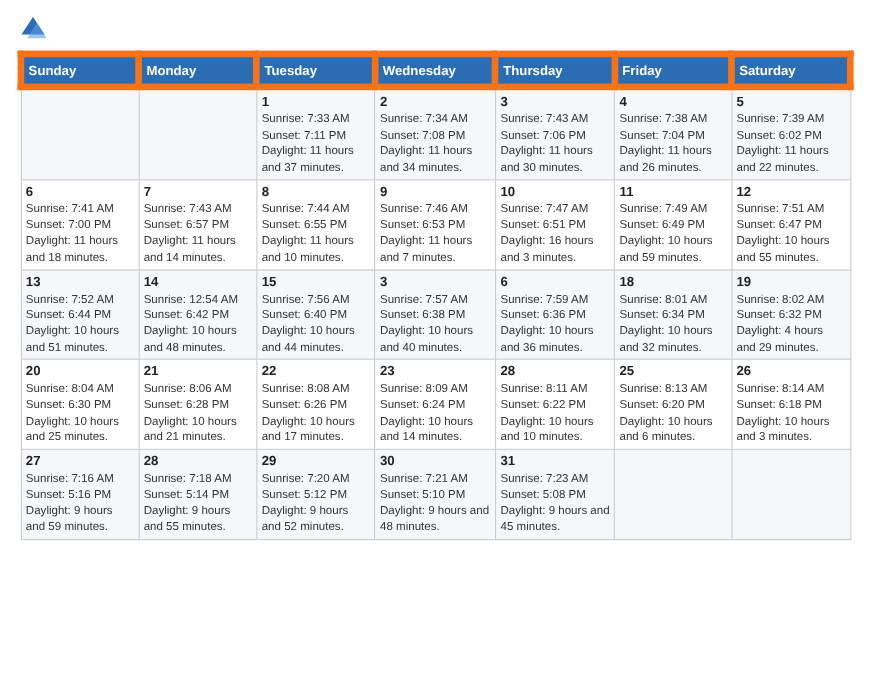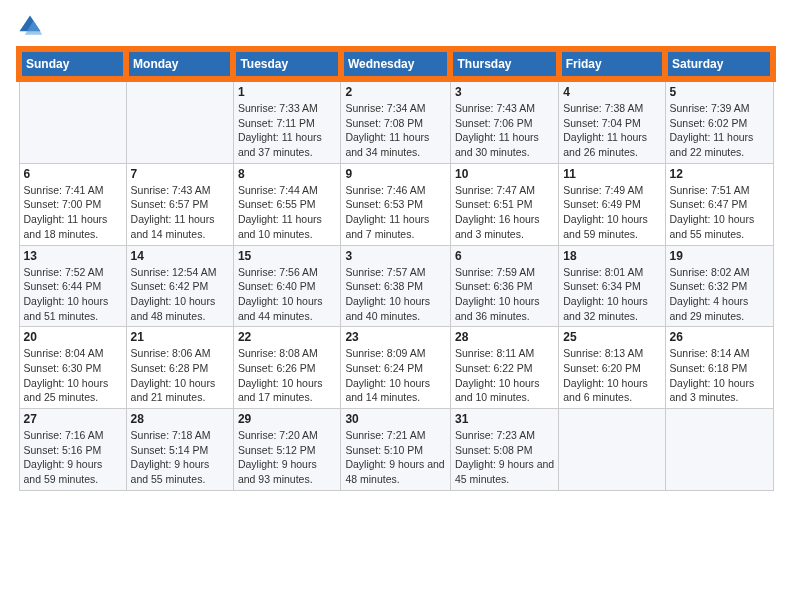--- a/index.html
+++ b/index.html
@@ -254,21 +254,21 @@
           <td>
             <span class="day-num">27</span>
             <div class="day-info"><span>Sunrise: 7:16 AM</span><br><span>Sunset: 5:16 PM</span><br><span>Daylight: 9 hours and 59 minutes.</span></div>
           </td>
           <td>
             <span class="day-num">28</span>
             <div class="day-info"><span>Sunrise: 7:18 AM</span><br><span>Sunset: 5:14 PM</span><br><span>Daylight: 9 hours and 55 minutes.</span></div>
           </td>
           <td>
             <span class="day-num">29</span>
-            <div class="day-info"><span>Sunrise: 7:20 AM</span><br><span>Sunset: 5:12 PM</span><br><span>Daylight: 9 hours and 93 minutes.</span></div>
+            <div class="day-info"><span>Sunrise: 7:20 AM</span><br><span>Sunset: 5:12 PM</span><br><span>Daylight: 9 hours and 52 minutes.</span></div>
           </td>
           <td>
             <span class="day-num">30</span>
             <div class="day-info"><span>Sunrise: 7:21 AM</span><br><span>Sunset: 5:10 PM</span><br><span>Daylight: 9 hours and 48 minutes.</span></div>
           </td>
           <td>
             <span class="day-num">31</span>
             <div class="day-info"><span>Sunrise: 7:23 AM</span><br><span>Sunset: 5:08 PM</span><br><span>Daylight: 9 hours and 45 minutes.</span></div>
           </td>
           <td class="empty-cell"></td>

